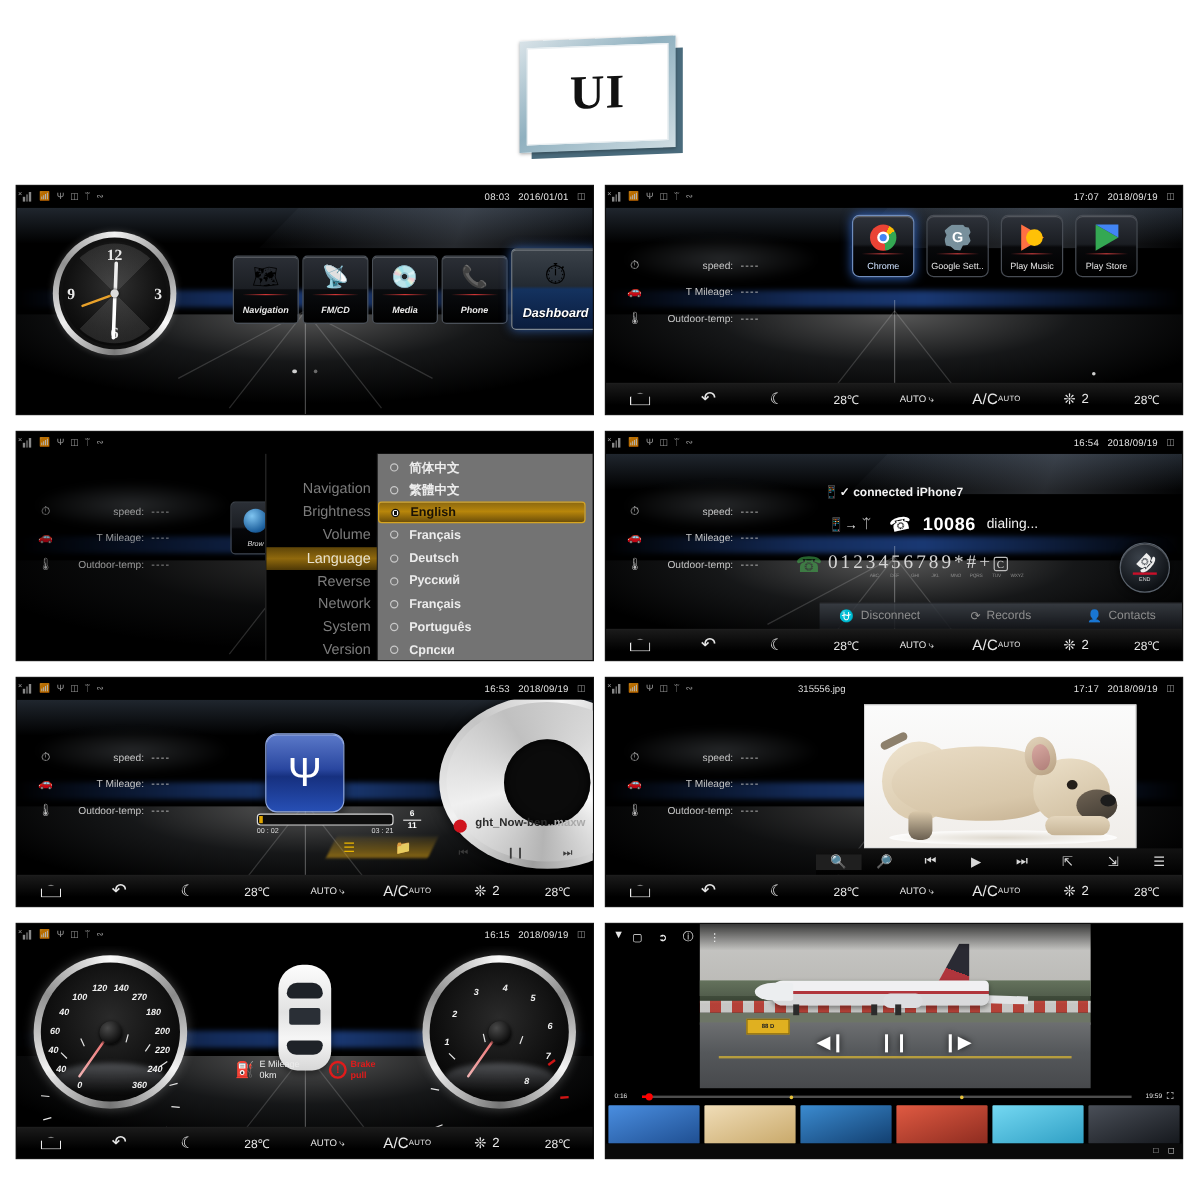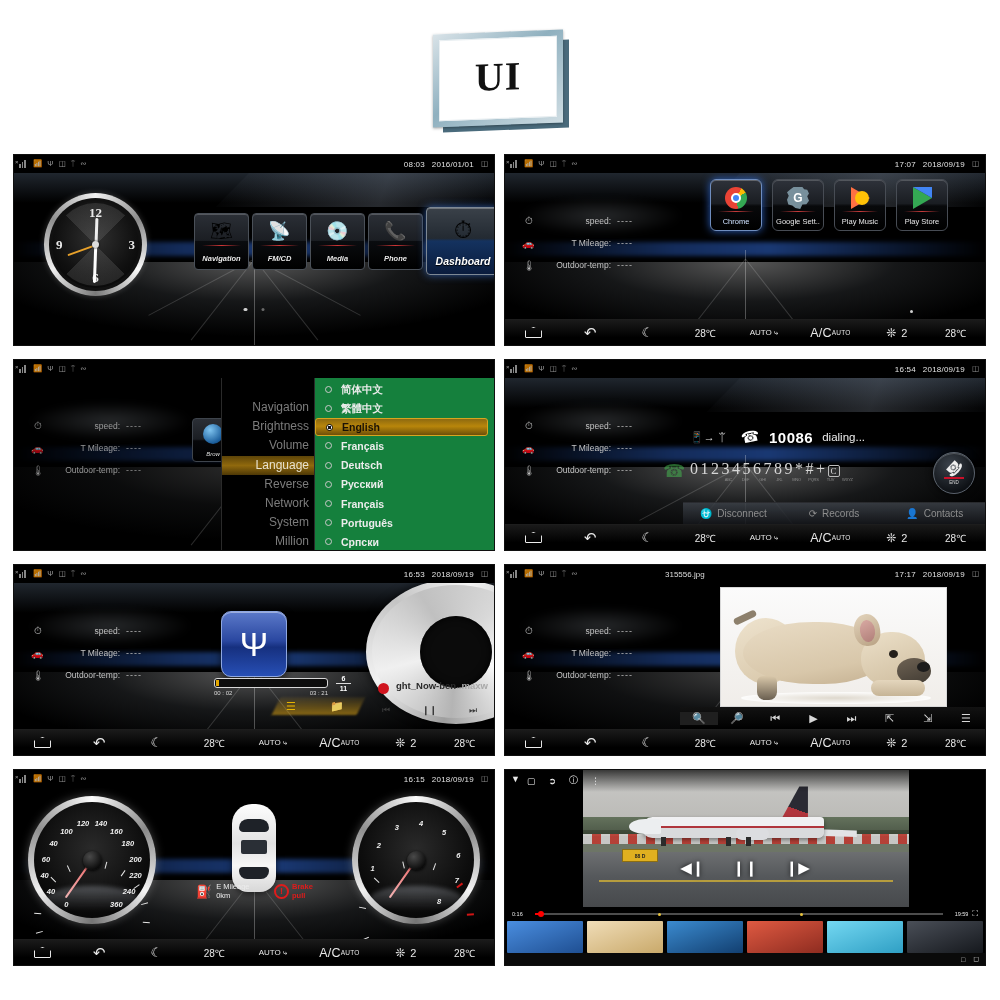--- a/index.html
+++ b/index.html
@@ -236,21 +236,21 @@
   .settings-overlay { position:absolute; left: 207px; top:18px; bottom:0; right:0; z-index: 20; display:flex; }
   .set-menu { width: 93px; background:#000; position:relative; padding-top: 20px; border-left:1px solid #2a2a2a; }
   .set-menu .mitem {
     height: 19.2px; line-height: 19.2px; text-align:right; padding-right: 5px;
     color:#7c7c7c; font-size: 12px; font-family:"Liberation Sans", sans-serif;
   }
   .set-menu .mitem.active {
     background: linear-gradient(180deg,#5d4408,#90690d 50%,#4e3806);
     color:#e8e2cf;
   }
-  .set-list { flex:1; background:#15803d; border-left:1px solid #2a2a2a; padding-top: 2px; }
+  .set-list { flex:1; background:#737373; border-left:1px solid #2a2a2a; padding-top: 2px; }
   .set-list .litem { height: 19.2px; display:flex; align-items:center; padding-left: 10px; }
   .set-list .litem .radio {
     width:7px;height:7px;border-radius:50%;border:1.2px solid #c9c9c9;margin-right:9px;flex:none;
   }
   .set-list .litem.sel .radio { border-color:#111; background: radial-gradient(circle,#111 0 45%, #fff 45% 100%); }
   .set-list .litem .ltext { color:#ececec; font-size: 10.5px; font-weight: 600; }
   .set-list .litem.sel {
     background: linear-gradient(180deg,#8e6a10,#b8860b 45%,#6d4f09);
     border: 1.5px solid #d7a520; border-radius: 3px; height: 18px; margin-right: 6px;
   }
@@ -719,21 +719,21 @@
 
         <div class="settings-overlay">
           <div class="set-menu">
             <div class="mitem">Navigation</div>
             <div class="mitem">Brightness</div>
             <div class="mitem">Volume</div>
             <div class="mitem active">Language</div>
             <div class="mitem">Reverse</div>
             <div class="mitem">Network</div>
             <div class="mitem">System</div>
-            <div class="mitem">Million</div>
+            <div class="mitem">Version</div>
           </div>
           <div class="set-list">
             <div class="litem">
                 <span class="radio"></span>
                 <span class="ltext">简体中文</span>
               </div>
             <div class="litem">
                 <span class="radio"></span>
                 <span class="ltext">繁體中文</span>
               </div>
@@ -815,20 +815,24 @@
             <span class="vlabel">T Mileage:</span>
             <span class="vval">----</span>
           </div>
           <div class="vrow">
             <span class="vicon">🌡</span>
             <span class="vlabel">Outdoor-temp:</span>
             <span class="vval">----</span>
           </div>
         </div>
 
+        <div class="ph-conn">
+          <span>📱✓</span>
+          <span>connected iPhone7</span>
+        </div>
 
         <div class="ph-line">
           <span class="ph-bt">📱→<span>ᛠ</span></span>
           <span class="ph-num">
             <span class="hnd">☎</span>
             <span class="num">10086</span>
             <span class="st">dialing...</span>
           </span>
         </div>
 
@@ -1217,21 +1221,21 @@
               <i></i>
             </div>
           <div class="gnum" style="left:30%;top:84%">0</div>
           <div class="gnum" style="left:18%;top:74%">40</div>
           <div class="gnum" style="left:13%;top:62%">40</div>
           <div class="gnum" style="left:14%;top:49%">60</div>
           <div class="gnum" style="left:20%;top:37%">40</div>
           <div class="gnum" style="left:30%;top:27%">100</div>
           <div class="gnum" style="left:43%;top:21%">120</div>
           <div class="gnum" style="left:57%;top:21%">140</div>
-          <div class="gnum" style="left:69%;top:27%">160</div>
+          <div class="gnum" style="left:69%;top:27%">270</div>
           <div class="gnum" style="left:78%;top:37%">180</div>
           <div class="gnum" style="left:84%;top:49%">200</div>
           <div class="gnum" style="left:84%;top:62%">220</div>
           <div class="gnum" style="left:79%;top:74%">240</div>
           <div class="gnum" style="left:69%;top:84%">360</div>
           <div class="gneedle" style="transform:translateX(-50%) rotate(215deg)"></div>
           <div class="ghub"></div>
         </div>
 
         <div class="gauge right">

